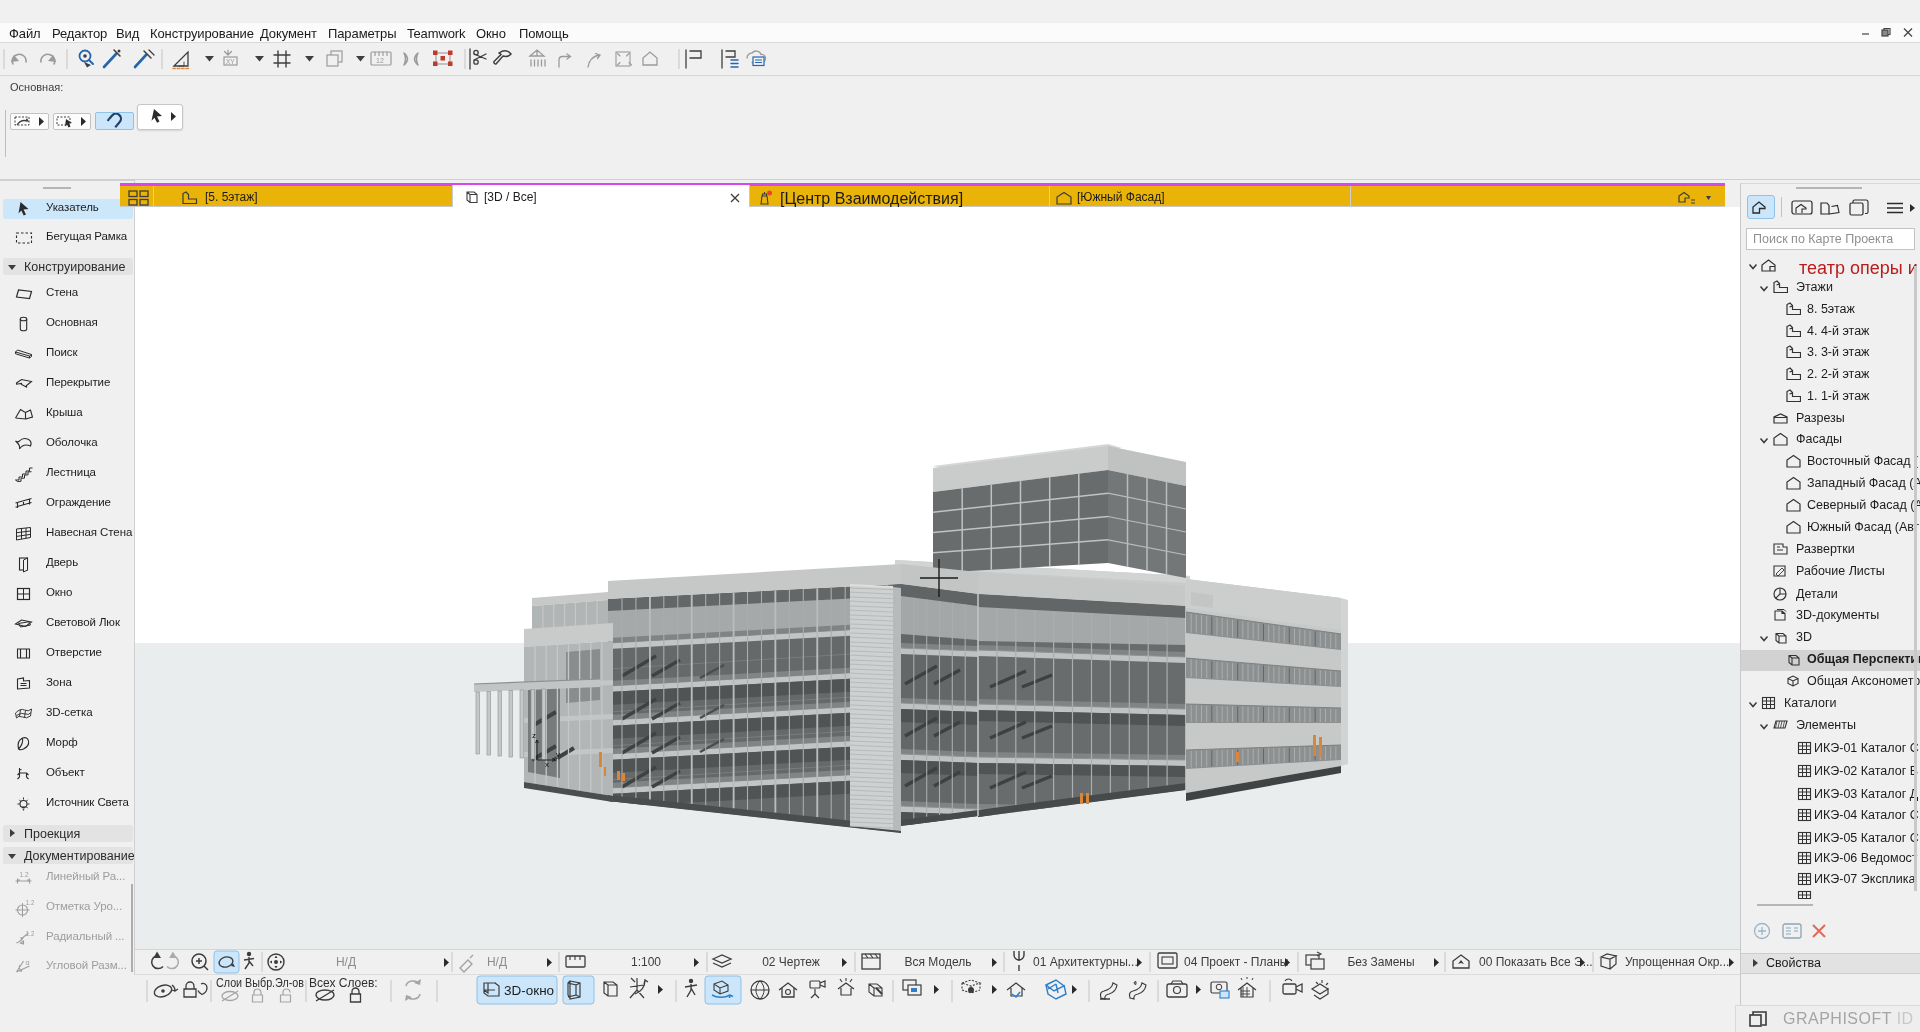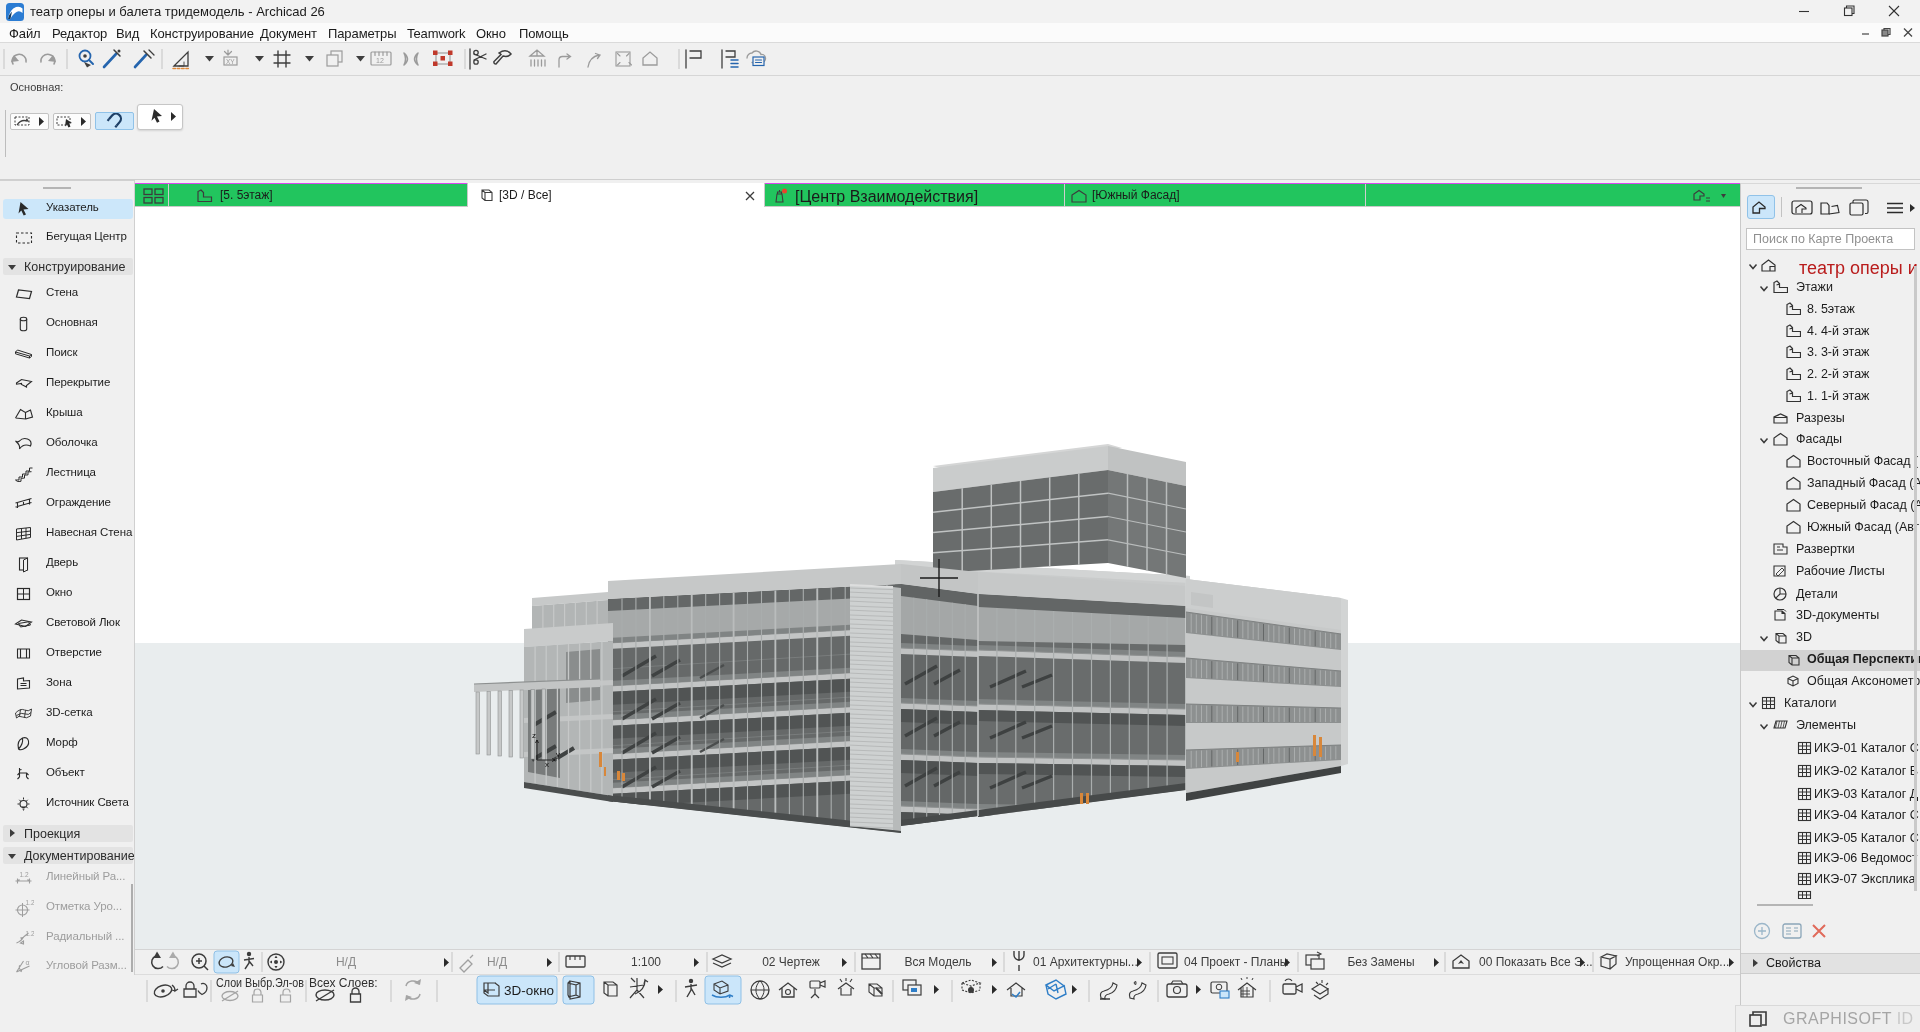--- a/index.html
+++ b/index.html
@@ -2,37 +2,20 @@
 <html><head><meta charset="utf-8">
 <style>
 *{margin:0;padding:0;box-sizing:border-box}
 html,body{width:1920px;height:1032px;overflow:hidden;font-family:"Liberation Sans",sans-serif;background:#f0f0f0}
 .abs{position:absolute}
 #page{position:relative;width:1920px;height:1032px}
 .txt{position:absolute;white-space:nowrap;color:#1b1b1b}
 </style></head><body>
 <div id="page">
 
-<div class="abs" style="left:0;top:0;width:1920px;height:23px;background:#f2f2f2">
- <svg class="abs" style="left:6px;top:3px" width="18" height="18" viewBox="0 0 18 18">
-  <rect x="0" y="0" width="18" height="18" rx="3.5" fill="#2b7cd3"></rect>
-  <path d="M2,16 Q4,6 10,4 Q14,2.8 16.5,5.5 L16.5,10 Q13,6.5 9,10 Q5,13.5 4.5,16 Z" fill="#ffffff"></path>
-  <path d="M2,16 Q3,11 6,8.5 Q5,13 4.5,16 Z" fill="#123a61"></path>
- </svg>
- <div class="txt" style="left:30px;top:4px;font-size:13px">театр оперы и балета тридемодель - Archicad 26</div>
- <svg class="abs" style="left:1780px;top:0" width="140" height="23" viewBox="0 0 140 23">
-  <g stroke="#333" stroke-width="1.1" fill="none">
-   <line x1="19" y1="11.5" x2="29" y2="11.5"></line>
-   <rect x="64.5" y="8" width="7.5" height="7.5"></rect>
-   <path d="M66.5,8 L66.5,6 L74,6 L74,13.5 L72,13.5"></path>
-   <line x1="109" y1="6" x2="119" y2="16"></line>
-          <line x1="119" y1="6" x2="109" y2="16"></line>
-  </g>
- </svg>
-</div>
 
 <div class="abs" style="left:0;top:23px;width:1920px;height:20px;background:#fbfbfb;border-bottom:1px solid #dadada">
 <div class="txt" style="left:9px;top:3px;font-size:13px;letter-spacing:-0.1px">Файл</div>
 <div class="txt" style="left:52px;top:3px;font-size:13px;letter-spacing:-0.1px">Редактор</div>
 <div class="txt" style="left:116px;top:3px;font-size:13px;letter-spacing:-0.1px">Вид</div>
 <div class="txt" style="left:150px;top:3px;font-size:13px;letter-spacing:-0.1px">Конструирование</div>
 <div class="txt" style="left:260px;top:3px;font-size:13px;letter-spacing:-0.1px">Документ</div>
 <div class="txt" style="left:328px;top:3px;font-size:13px;letter-spacing:-0.1px">Параметры</div>
 <div class="txt" style="left:407px;top:3px;font-size:13px;letter-spacing:-0.1px">Teamwork</div>
 <div class="txt" style="left:476px;top:3px;font-size:13px;letter-spacing:-0.1px">Окно</div>
@@ -217,21 +200,21 @@
         <path d="M0,2 l8,0 -4,5 z" fill="#3c3c3c"></path>
       </svg>
 <div class="txt" style="left:24px;top:668px;font-size:12.5px;color:#2b2b2b">Документирование</div>
 <svg class="abs" style="left:13px;top:18px" width="21" height="20" viewBox="0 0 20 20">
         <path d="M7,3 l8,7 -5,0.5 2.5,5 -2.3,1.1 -2.4,-5 -2.8,3 z" fill="#2a2a2a"></path>
       </svg>
 <div class="txt" style="left:46px;top:20px;font-size:11.5px;letter-spacing:-0.1px;color:#1c1c1c">Указатель</div>
 <svg class="abs" style="left:13px;top:47px" width="21" height="20" viewBox="0 0 20 20">
         <rect x="3" y="5" width="15" height="10" fill="none" stroke="#2a2a2a" stroke-width="1.1" stroke-dasharray="2.5 2"></rect>
       </svg>
-<div class="txt" style="left:46px;top:49px;font-size:11.5px;letter-spacing:-0.1px;color:#1c1c1c">Бегущая Центр</div>
+<div class="txt" style="left:46px;top:49px;font-size:11.5px;letter-spacing:-0.1px;color:#1c1c1c">Бегущая Рамка</div>
 <svg class="abs" style="left:13px;top:103px" width="21" height="20" viewBox="0 0 20 20">
         <path d="M3,13 L5,6 L18,7.5 L16,14.5 Z" fill="none" stroke="#2a2a2a" stroke-width="1.2"></path>
       </svg>
 <div class="txt" style="left:46px;top:105px;font-size:11.5px;letter-spacing:-0.1px;color:#1c1c1c">Стена</div>
 <svg class="abs" style="left:13px;top:133px" width="21" height="20" viewBox="0 0 20 20">
         <ellipse cx="10" cy="5" rx="3.2" ry="1.8" fill="none" stroke="#2a2a2a" stroke-width="1.1"></ellipse>
         <path d="M6.8,5 L6.8,15 a3.2,1.8 0 0 0 6.4,0 L13.2,5" fill="none" stroke="#2a2a2a" stroke-width="1.1"></path>
       </svg>
 <div class="txt" style="left:46px;top:135px;font-size:11.5px;letter-spacing:-0.1px;color:#1c1c1c">Основная</div>
 <svg class="abs" style="left:13px;top:163px" width="21" height="20" viewBox="0 0 20 20">
@@ -321,21 +304,21 @@
       </svg>
 <div class="txt" style="left:46px;top:749px;font-size:11.5px;letter-spacing:-0.1px;color:#9d9d9d">Радиальный ...</div>
 <svg class="abs" style="left:13px;top:776px" width="21" height="20" viewBox="0 0 20 20">
         <path d="M3,15 L16,9 M3,15 L10,4 M7,13.2 q-2,-2.4 -1,-5" fill="none" stroke="#9d9d9d" stroke-width="1.1"></path>
         <path d="M6,14 l3,-1.8 -1,3 z" fill="#9d9d9d"></path>
         <text x="12" y="8" font-size="7" fill="#9d9d9d" font-family="Liberation Sans">α</text>
       </svg>
 <div class="txt" style="left:46px;top:778px;font-size:11.5px;letter-spacing:-0.1px;color:#9d9d9d">Угловой Разм...</div>
 <div class="abs" style="left:131px;top:703px;width:2px;height:88px;background:#adadad"></div>
 </div>
-<div class="abs" style="left:135px;top:183px;width:1605px;height:24px;background:#22c55e;border-top:1px solid #d946ef;border-bottom:1px solid #c9c9c9">
+<div class="abs" style="left:120px;top:183px;width:1605px;height:24px;background:#eab308;border-top:3px solid #d946ef;border-bottom:1px solid #c9c9c9">
 <svg class="abs" style="left:8px;top:4px" width="24" height="16" viewBox="0 0 24 16">
 <g fill="none" stroke="#3c3c3c" stroke-width="1.3">
           <rect x="1" y="1" width="8" height="5.5"></rect>
           <rect x="12" y="1" width="8" height="5.5"></rect>
           <rect x="1" y="9.5" width="8" height="5.5"></rect>
           <rect x="12" y="9.5" width="8" height="5.5"></rect>
         </g>
       </svg>
 <div class="abs" style="left:33px;top:0;width:299px;height:23px;border-left:1px solid #cfcfcf"></div>
 <svg class="abs" style="left:62px;top:5px" width="16" height="14" viewBox="0 0 16 14">

